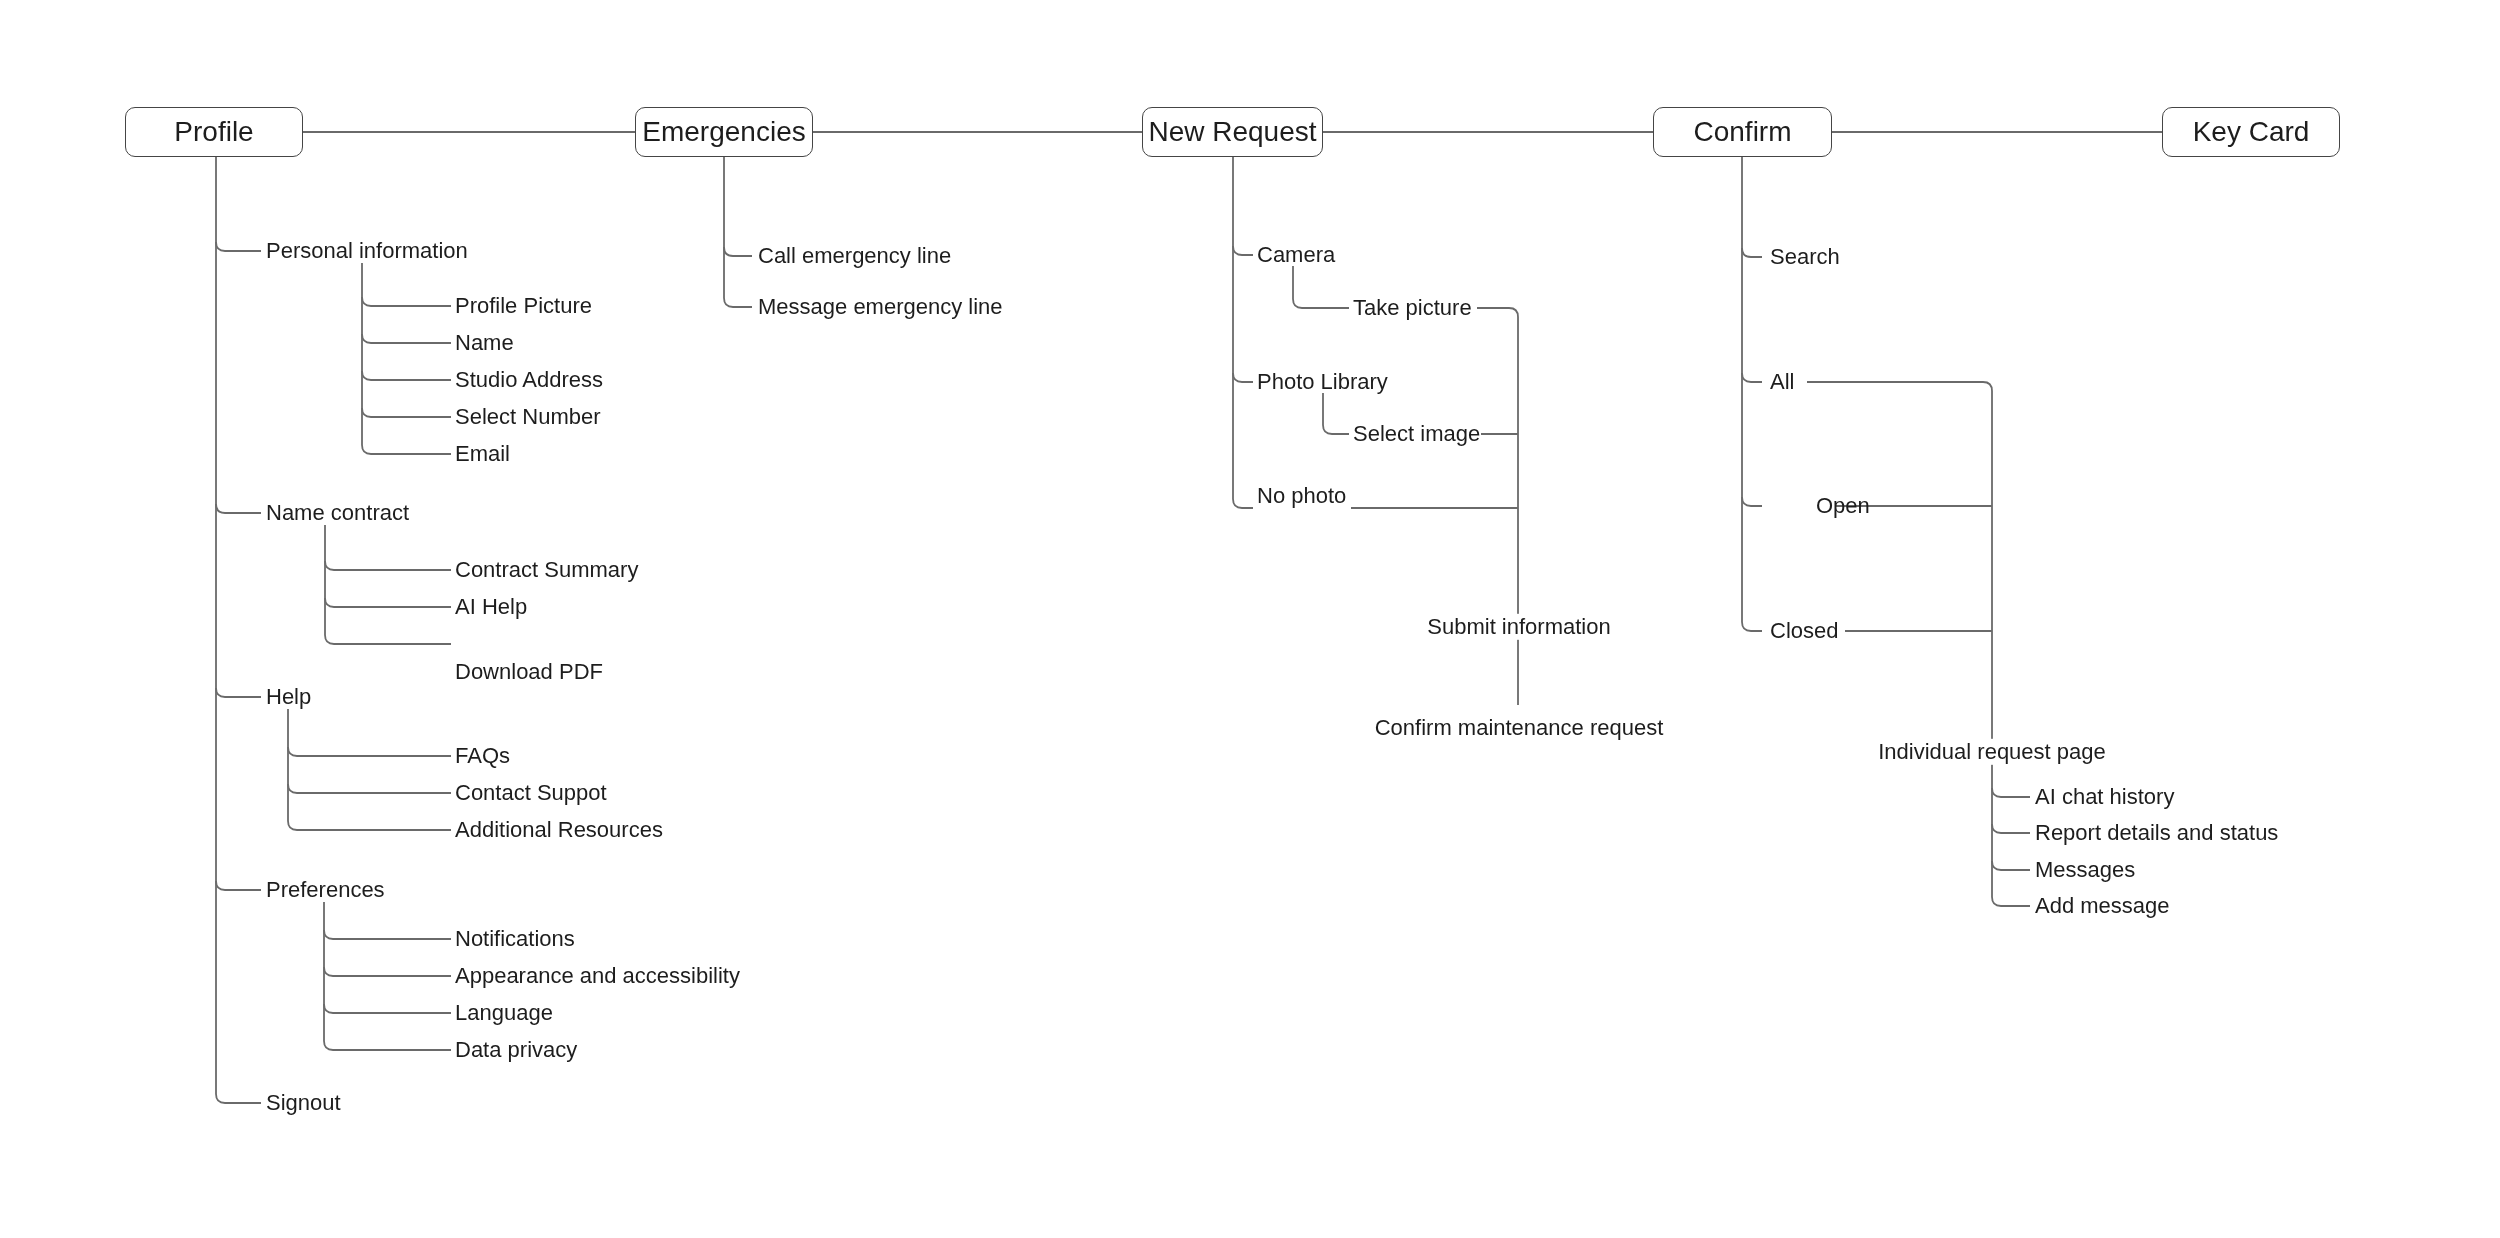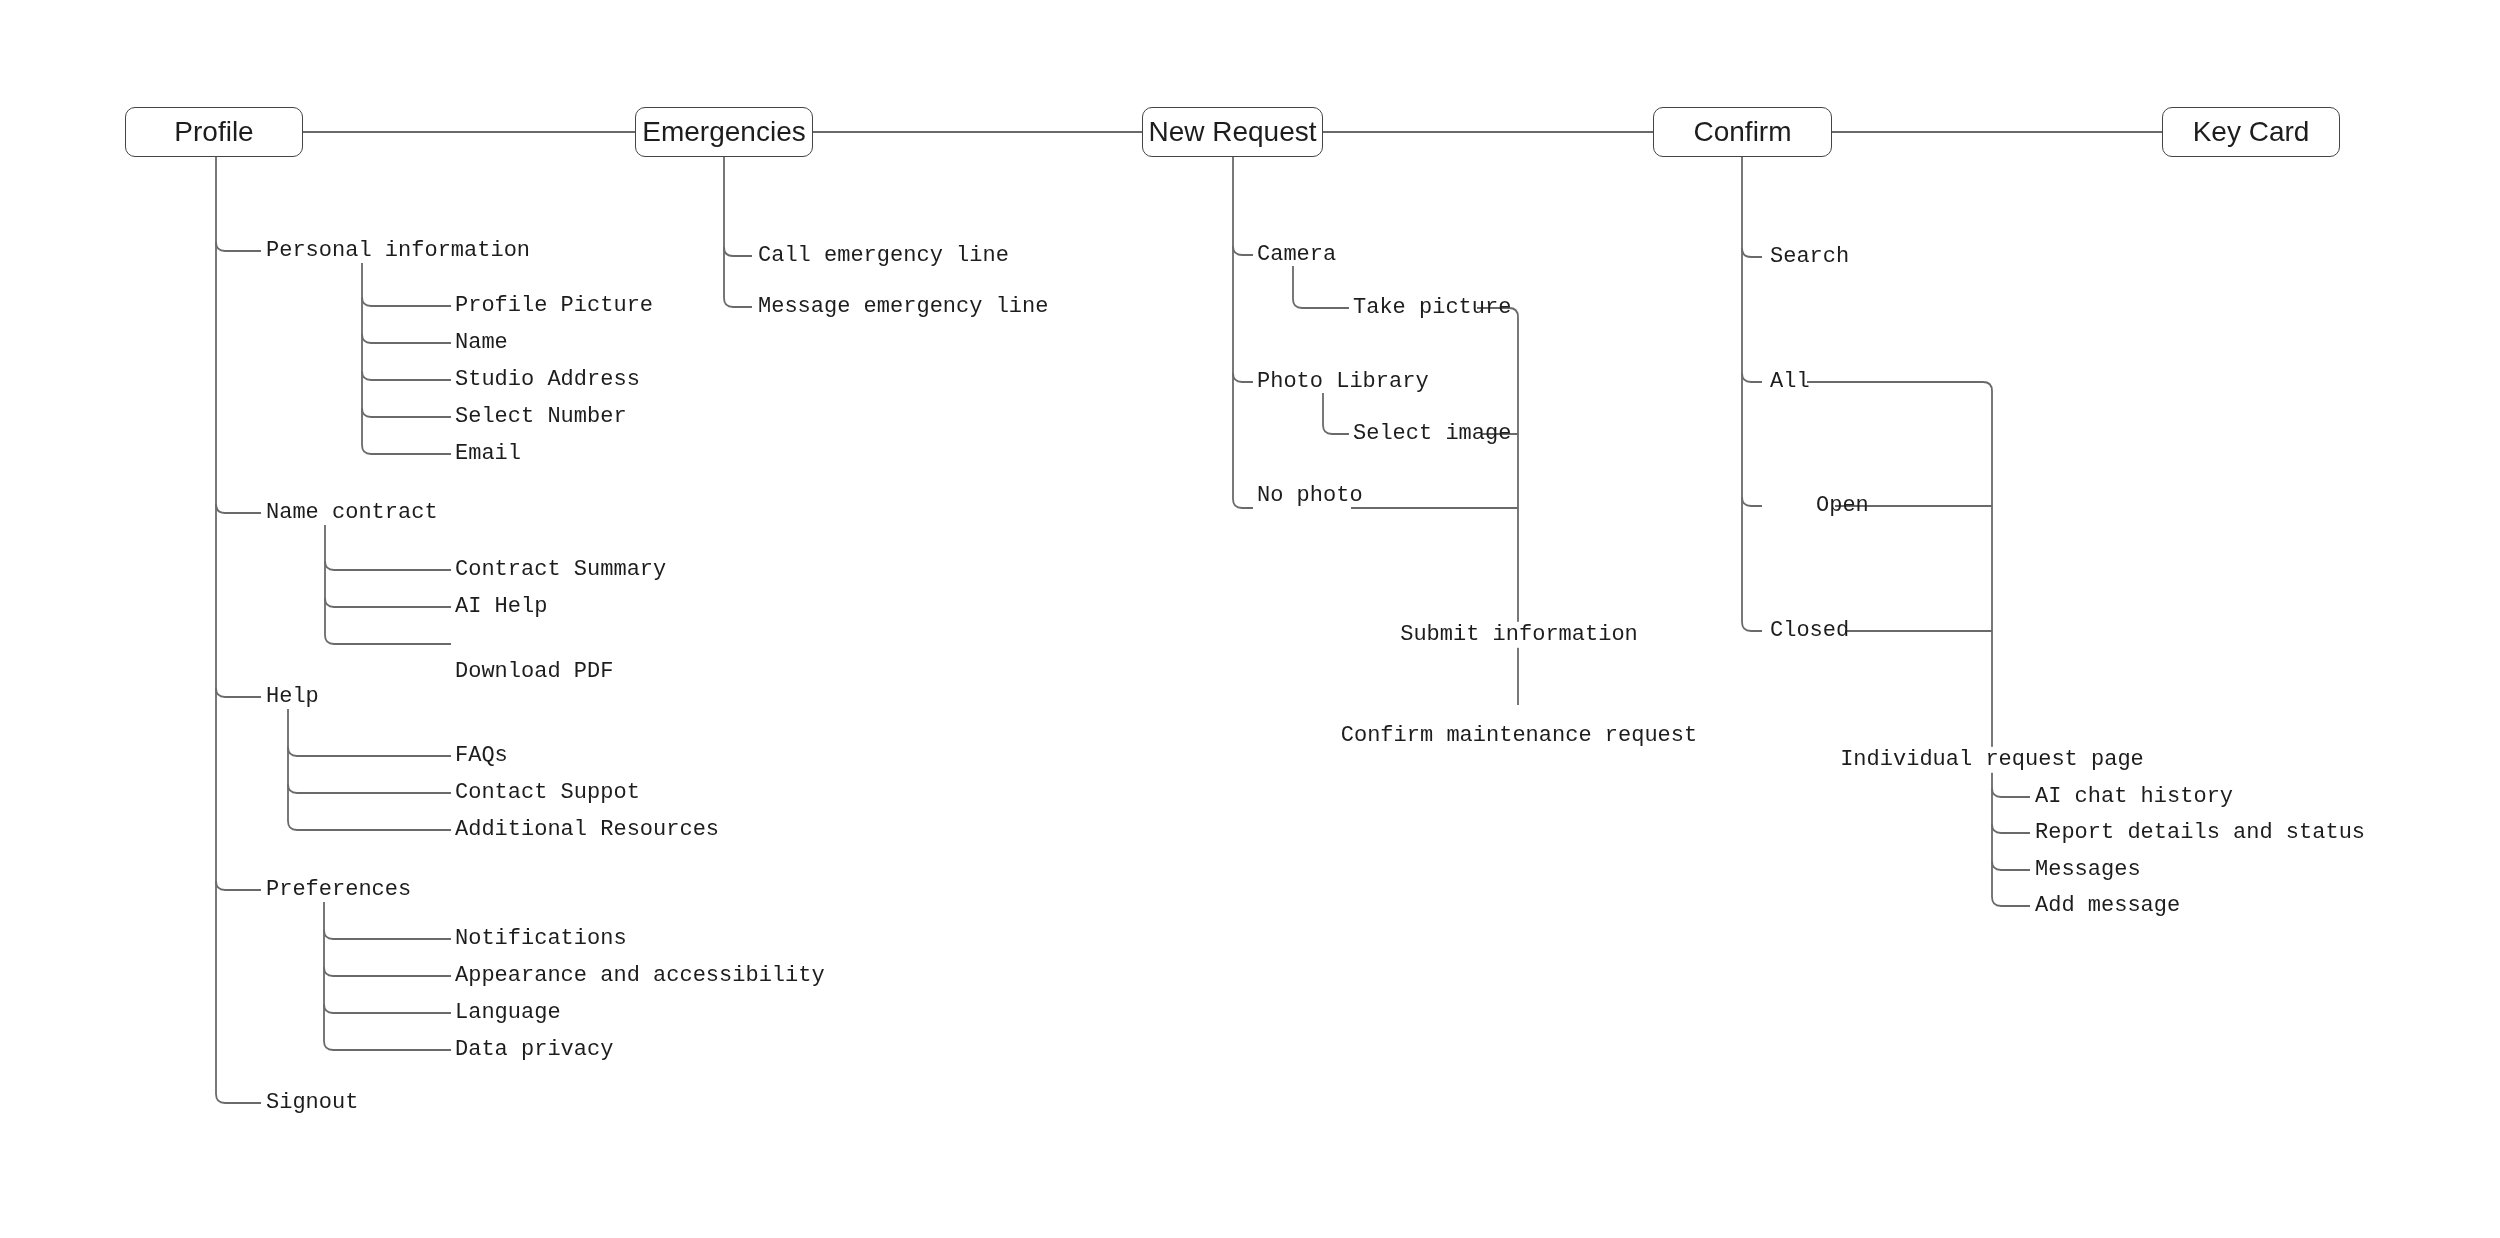--- a/index.html
+++ b/index.html
@@ -28,27 +28,25 @@
     display:flex;align-items:center;justify-content:center;
     font-size:28px;color:var(--text);
     white-space:nowrap;
   }
   .lb{
     position:absolute;
     transform:translateY(-50%);
     font-size:22px;color:var(--text);
     white-space:nowrap;
     line-height:1.2;
-    font-family:Liberation Mono, monospace;
   }
   .lb.ctr{
     transform:translate(-50%,-50%);
     background:var(--background);
     padding:0 6px;
-    margin-top:8px;
   }
 </style>
 </head>
 <body>
 
 <div class="canvas">
 
   <svg class="wires" width="2500" height="1238" viewBox="0 0 2500 1238">
 
     <g>

